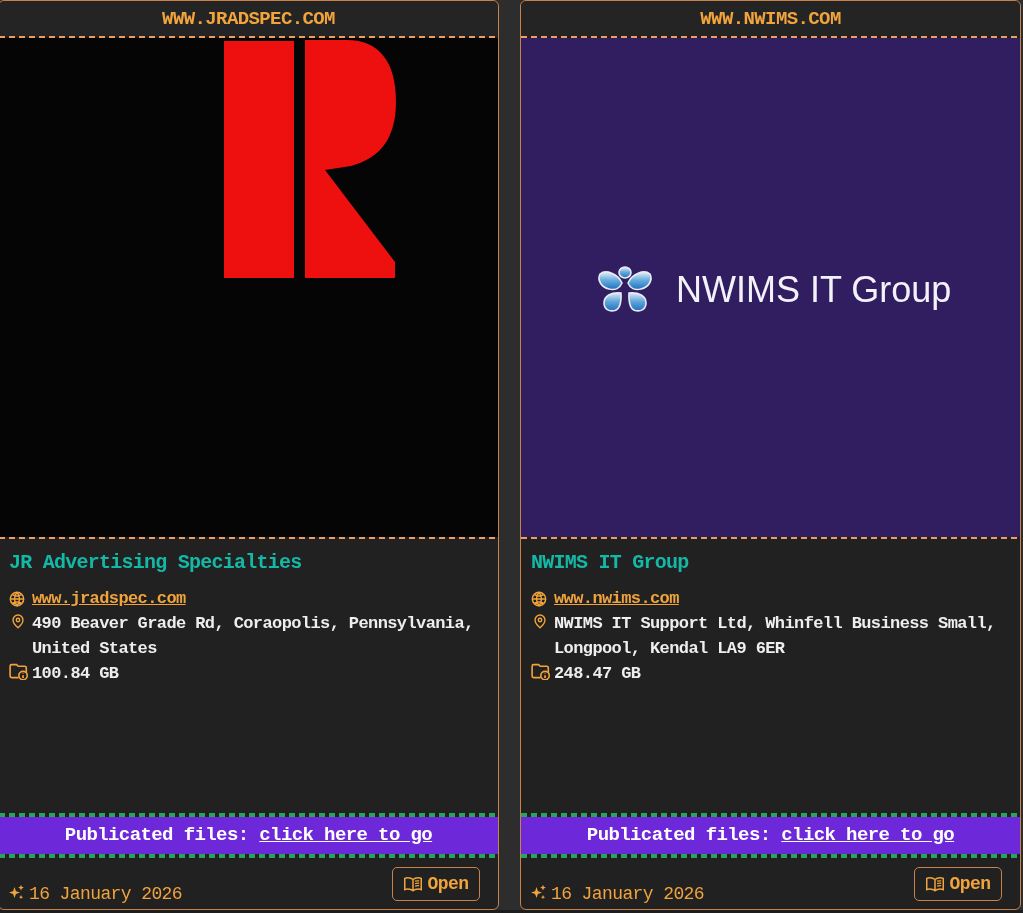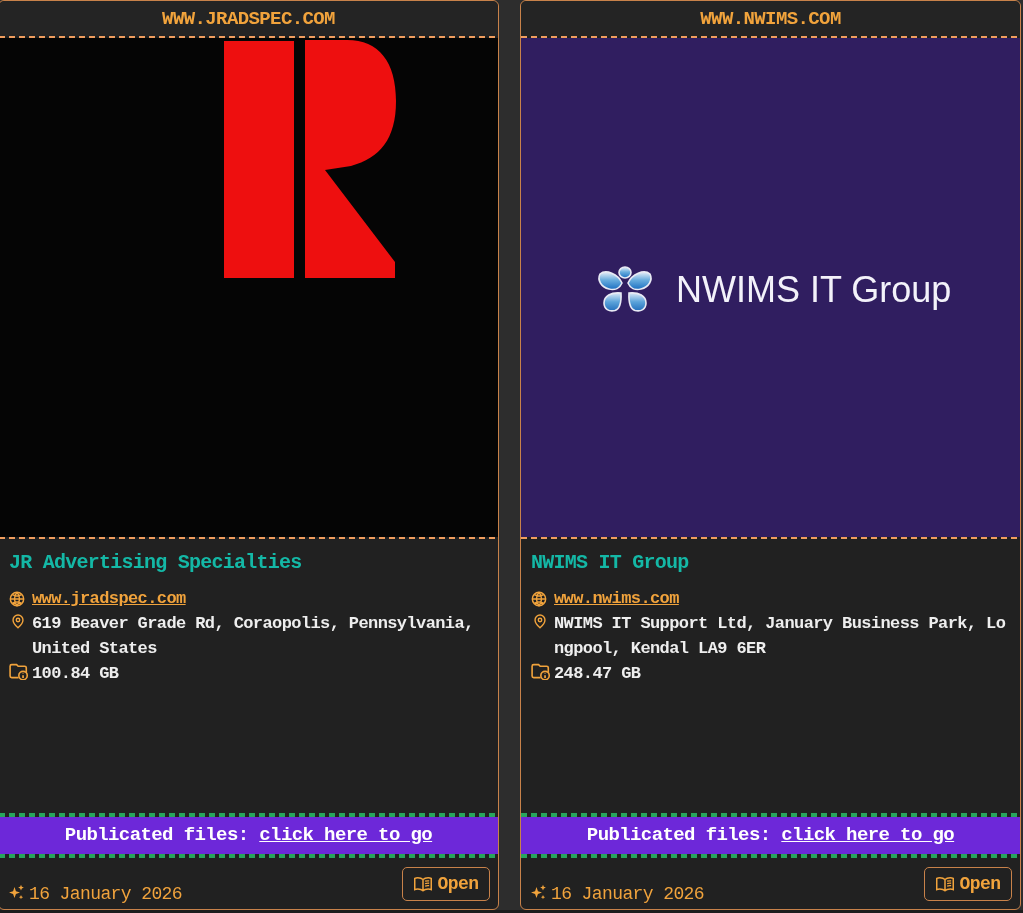--- a/index.html
+++ b/index.html
@@ -31,21 +31,21 @@
   .banner { height:45px; text-align:center; color:#ffffff; font-size:19px;
     letter-spacing:-0.6px; font-weight:bold; }
   .bd { height:4px;
     background:repeating-linear-gradient(90deg,#27a55e 0 6px,transparent 6px 10px); }
   .bcore { height:37px; line-height:37px; background:#6d28d9; }
   .banner a { color:#ffffff; text-decoration:underline; }
   .foot { height:50px; position:relative; }
   .date { position:absolute; left:8px; top:25px; color:#f1a33c; font-size:18px; letter-spacing:-0.6px;
     font-weight:normal; line-height:19px; white-space:nowrap; }
   .date svg { vertical-align:-4px; margin-right:2px; }
-  .openbtn { position:absolute; right:8px; top:9px; width:88px; height:34px;
+  .openbtn { position:absolute; right:18px; top:9px; width:88px; height:34px;
     border:1px solid #c8824a; border-radius:5px;
     color:#f1a33c; font-size:18px; letter-spacing:-0.6px; font-weight:bold; display:flex;
     align-items:center; justify-content:center; gap:6px; }
   .bstrip { position:absolute; left:0; top:910px; width:1023px; height:3px;
     background:#1d1d1d; }
 </style>
 </head>
 <body>
 
 <div class="bstrip"></div>
@@ -72,21 +72,21 @@
       </span>
       <span class="txt"><a>www.jradspec.com</a></span>
     </div>
     <div class="meta">
       <span class="ic">
         <svg width="14" height="16" viewBox="0 0 24 26" fill="none" stroke="#f1a33c" stroke-width="2.4" style="top:3px;left:2px">
           <path d="M12 23 C12 23 3.5 15.5 3.5 9.5 a8.5 8.5 0 0 1 17 0 C20.5 15.5 12 23 12 23 Z"></path>
           <circle cx="12" cy="9.5" r="3"></circle>
         </svg>
       </span>
-      <span class="txt">619 Beaver Grade Rd, Coraopolis, Pennsylvania, United States</span>
+      <span class="txt">490 Beaver Grade Rd, Coraopolis, Pennsylvania, United States</span>
     </div>
     <div class="meta">
       <span class="ic">
         <svg width="20" height="17" viewBox="0 0 24 21" fill="none" stroke="#f1a33c" stroke-width="2" style="top:2px">
           <path d="M21 14 V6 a2 2 0 0 0 -2 -2 h-8 L9 2 H3 a2 2 0 0 0 -2 2 v12 a2 2 0 0 0 2 2 h8.5"></path>
           <circle cx="17" cy="15.5" r="5.2" fill="#212121"></circle>
           <path d="M17 12.8 v0.6 M17 15.2 v3.4" stroke-width="2.1"></path>
         </svg>
       </span>
       <span class="txt">100.84 GB</span>
@@ -153,21 +153,21 @@
       </span>
       <span class="txt"><a>www.nwims.com</a></span>
     </div>
     <div class="meta">
       <span class="ic">
         <svg width="14" height="16" viewBox="0 0 24 26" fill="none" stroke="#f1a33c" stroke-width="2.4" style="top:3px;left:2px">
           <path d="M12 23 C12 23 3.5 15.5 3.5 9.5 a8.5 8.5 0 0 1 17 0 C20.5 15.5 12 23 12 23 Z"></path>
           <circle cx="12" cy="9.5" r="3"></circle>
         </svg>
       </span>
-      <span class="txt">NWIMS IT Support Ltd, January Business Park, Longpool, Kendal LA9 6ER</span>
+      <span class="txt">NWIMS IT Support Ltd, Whinfell Business Small, Longpool, Kendal LA9 6ER</span>
     </div>
     <div class="meta">
       <span class="ic">
         <svg width="20" height="17" viewBox="0 0 24 21" fill="none" stroke="#f1a33c" stroke-width="2" style="top:2px">
           <path d="M21 14 V6 a2 2 0 0 0 -2 -2 h-8 L9 2 H3 a2 2 0 0 0 -2 2 v12 a2 2 0 0 0 2 2 h8.5"></path>
           <circle cx="17" cy="15.5" r="5.2" fill="#212121"></circle>
           <path d="M17 12.8 v0.6 M17 15.2 v3.4" stroke-width="2.1"></path>
         </svg>
       </span>
       <span class="txt">248.47 GB</span>

